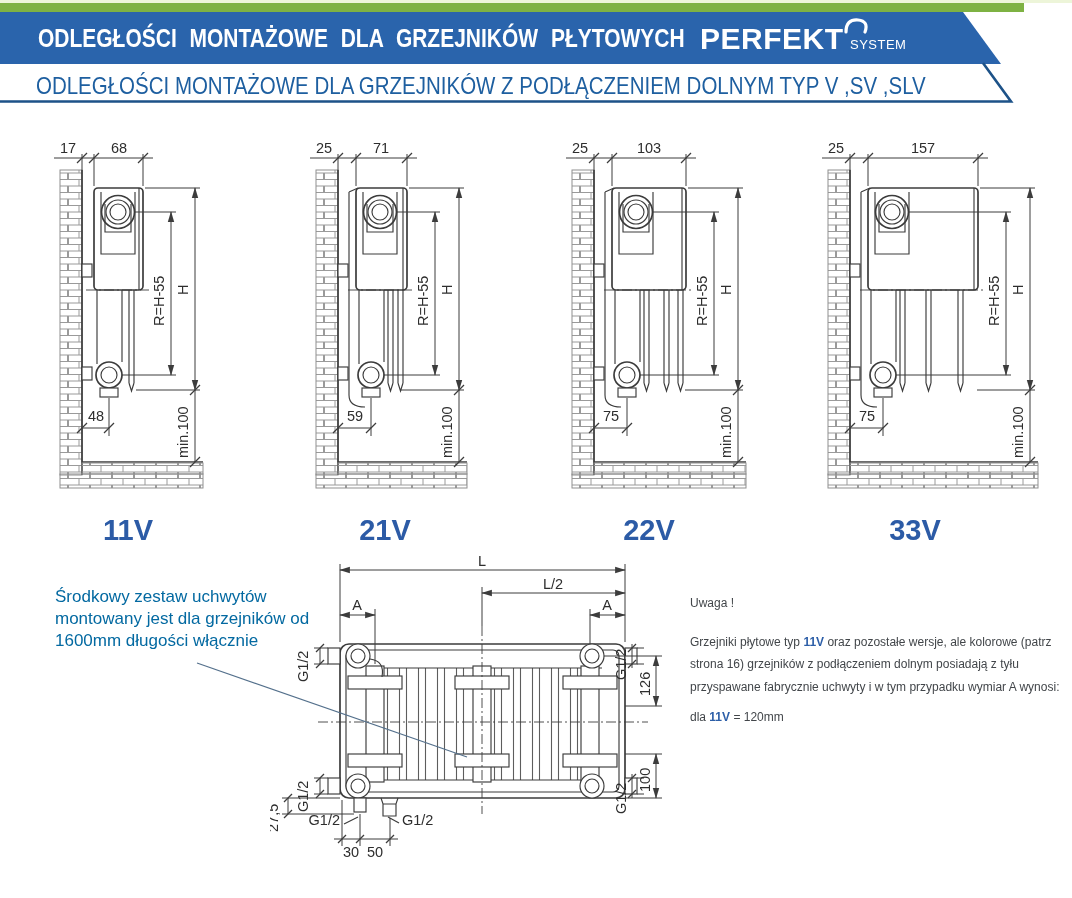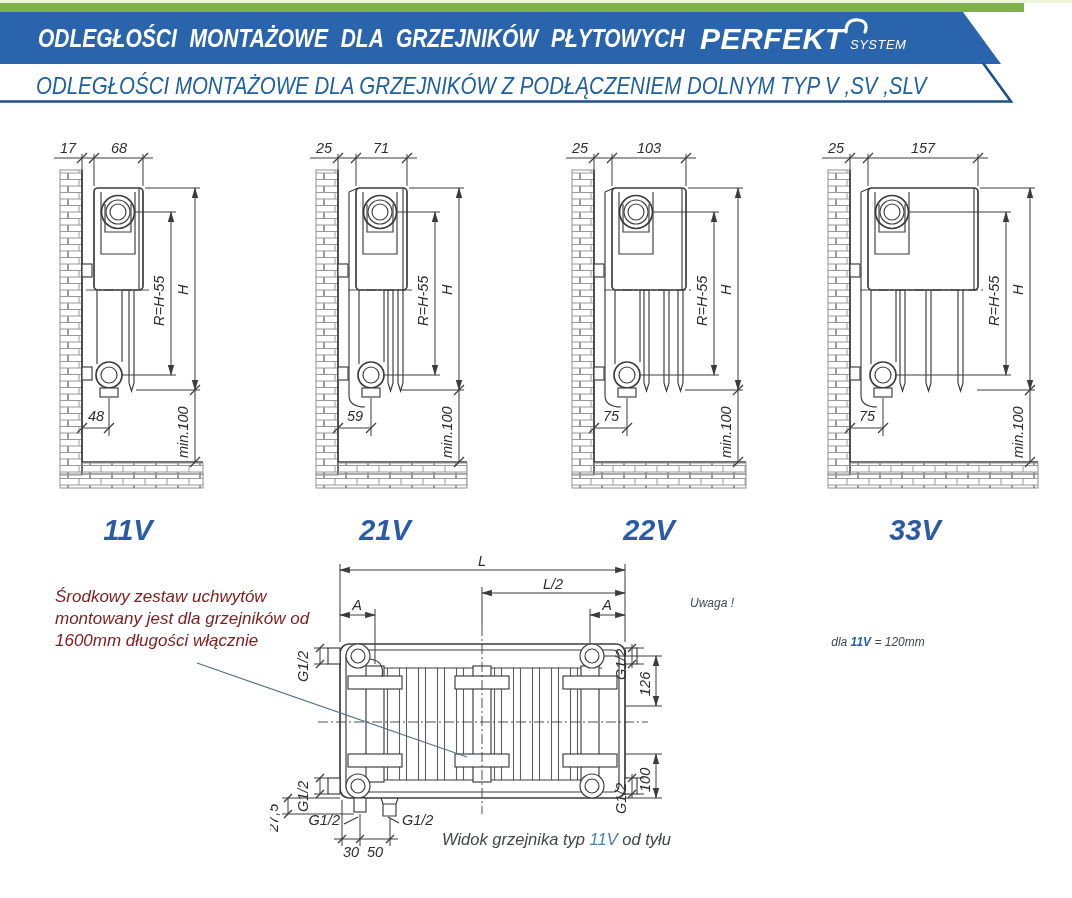--- a/index.html
+++ b/index.html
@@ -1,37 +1,37 @@
 <!DOCTYPE html>
 <html><head>
 <meta charset="utf-8">
 <style>
   html,body{margin:0;padding:0;background:#fff;}
   .page{position:relative;width:1072px;height:898px;background:#fff;overflow:hidden;
-        font-family:"Liberation Sans",sans-serif;font-style:italic;}
+        font-family:"Liberation Sans",sans-serif;}
   svg text{font-family:"Liberation Sans",sans-serif;}
   
   .s  {stroke:#3c3c3c;fill:none;stroke-width:1.15;}
   .s2 {stroke:#3c3c3c;fill:none;stroke-width:1.7;}
   .sw {stroke:#3c3c3c;fill:#fff;stroke-width:1.15;}
   .dim{stroke:#3c3c3c;fill:none;stroke-width:1;}
   .tk {stroke:#3c3c3c;stroke-width:1.2;}
   .dd {stroke:#3c3c3c;stroke-width:0.9;stroke-dasharray:10 3 2 3;fill:none;}
   .dt {font-size:14.5px;fill:#2e2e2e;}
   .tl {font-size:29px;font-weight:bold;fill:#2c5ba6;}
   
   .diagrams{display:flex;gap:4px;margin:28px 0 0 24px;align-items:center;}
   .bottom{position:relative;height:352px;}
   .note-left{position:absolute;left:55px;top:36px;width:264px;
-             font-size:17px;line-height:22px;color:#7f1d1d;}
+             font-size:17px;line-height:22px;color:#0369a1;}
   .note-right{position:absolute;left:690px;top:42px;width:376px;
               font-size:12px;line-height:22.5px;color:#42464a;}
   .note-right .title{margin:0 0 16px 0;}
   .note-right p{margin:0 0 6px 0;}
-  .note-right .dla{margin-top:8px;text-align:center;}
+  .note-right .dla{margin-top:8px;}
   .blue-b{color:#2d5fa8;font-weight:bold;}
   .caption{position:absolute;left:442px;top:280px;font-size:16.5px;color:#42464a;}
   .caption .cap-blue{color:#4d7eb3;}
   .leader{position:absolute;left:0;top:0;pointer-events:none;}
   .rear-svg{position:absolute;left:270px;top:6px;}
 </style>
 </head>
 <body>
 
 <svg width="0" height="0" style="position:absolute" aria-hidden="true">
@@ -378,22 +378,20 @@
         <path class="dim" d="M355,198 H392 M355,242 H392"></path>
         <line class="dim" x1="386" y1="198" x2="386" y2="242" marker-start="url(#ar)" marker-end="url(#ar)"></line>
         <text class="dt" transform="translate(380,236) rotate(-90)">100</text>
       </g>
     </svg>
 
     <svg class="leader" width="1072" height="352">
       <line x1="197" y1="113" x2="467" y2="207" stroke="#54708c" stroke-width="1.2"></line>
     </svg>
 
-    <div class="caption">
-      <span>Widok grzejnika typ </span><span class="cap-blue">11V</span><span> od tyłu</span>
-    </div>
 
     <div class="note-right">
       <div class="title">Uwaga !</div>
+      <p><span>Grzejniki płytowe typ </span><span class="blue-b">11V</span><span> oraz pozostałe wersje, ale kolorowe (patrz strona 16) grzejników z podłączeniem dolnym posiadają z tyłu przyspawane fabrycznie uchwyty i w tym przypadku wymiar A wynosi:</span></p>
       <p class="dla"><span>dla </span><span class="blue-b">11V</span><span> = 120mm</span></p>
     </div>
   </div>
 </div>
 
 </body></html>

